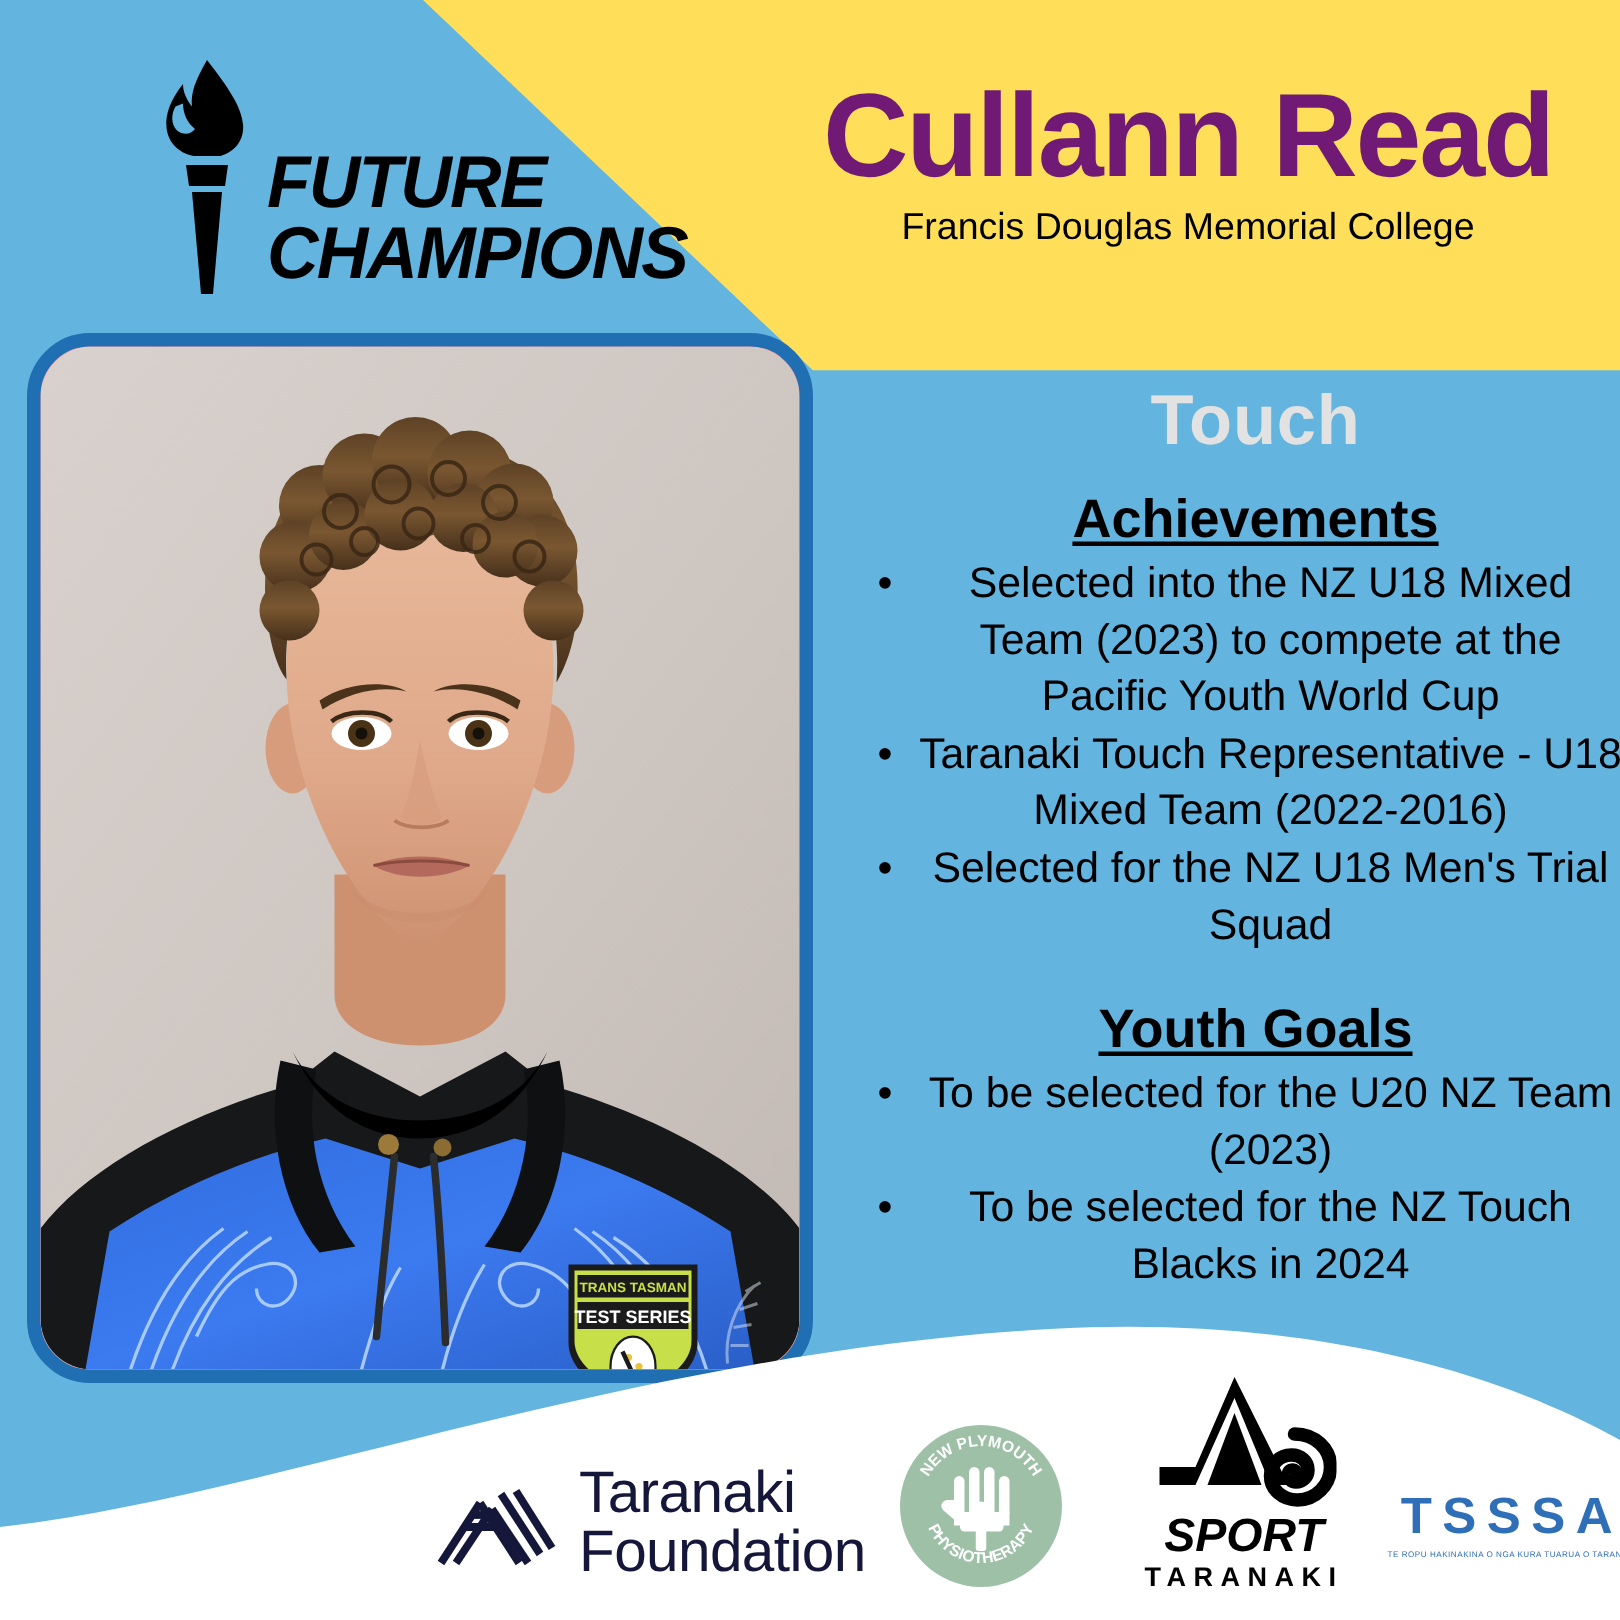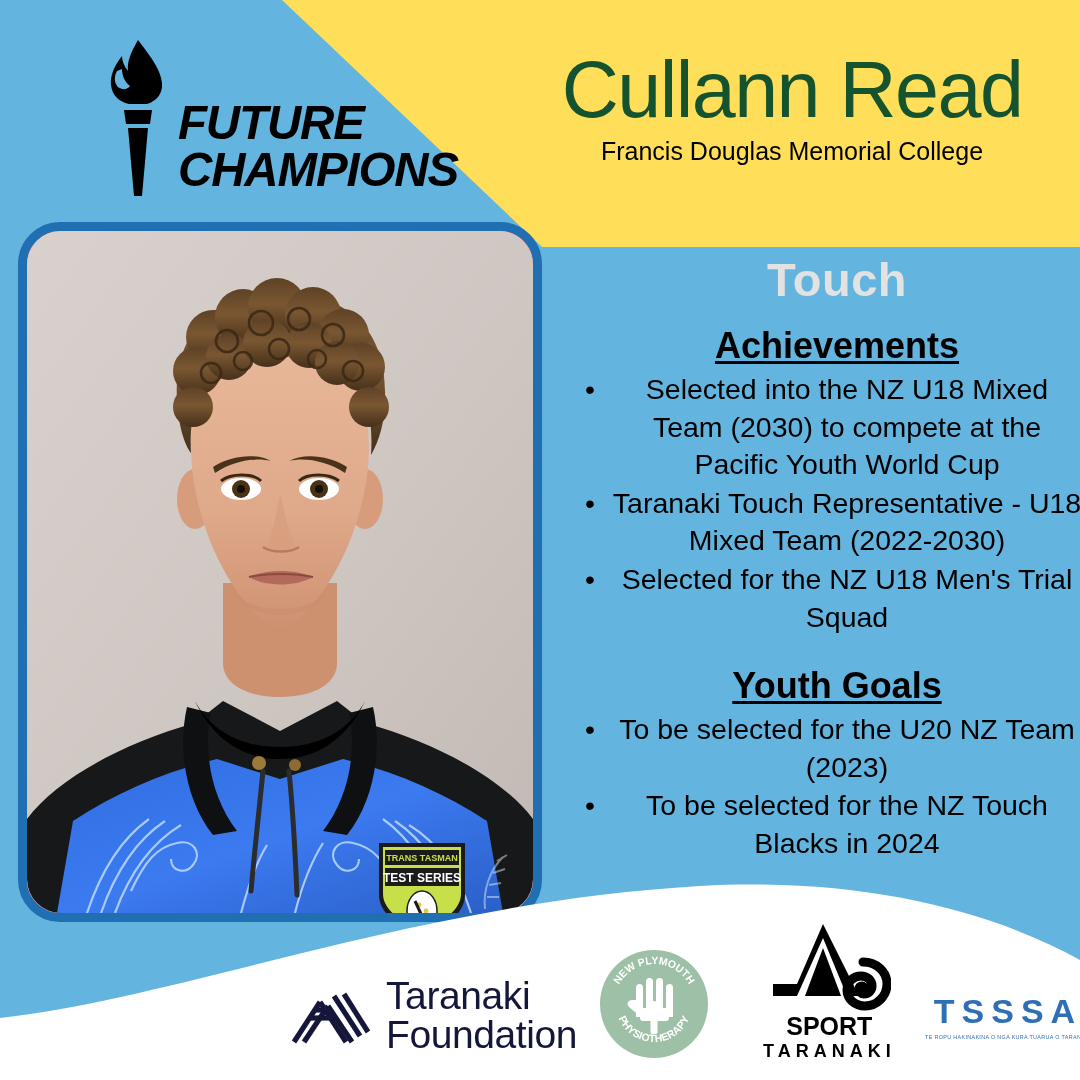--- a/index.html
+++ b/index.html
@@ -58,25 +58,25 @@
   
   .header-text {
     position: absolute;
     left: 512px; top: 52px;
     width: 560px;
     text-align: center;
     z-index: 6;
   }
   .athlete-name {
     font-family: "Liberation Sans", sans-serif;
-    font-weight: 400;
+    font-weight: 700;
     font-size: 79px;
     line-height: 0.96;
     letter-spacing: -1.5px;
-    color: #14532d;
+    color: #701a75;
   }
   .athlete-school {
     margin-top: 10px;
     font-family: "Liberation Sans", sans-serif;
     font-weight: 400;
     font-size: 25px;
     line-height: 1.1;
     color: #000;
   }
 
@@ -184,25 +184,26 @@
   
   .npp-logo { left: 600px; bottom: 22px; }
   .npp-circle { width: 108px; height: 108px; }
 
   
   .st-logo { left: 763px; bottom: 20px; flex-direction: column; align-items: center; }
   .st-mark { width: 124px; height: 96px; }
   .st-name {
     font-family: "Liberation Sans", sans-serif;
     font-weight: 700;
-    font-size: 25px;
+    font-size: 31px;
     line-height: 1.0;
     color: #000;
     letter-spacing: 0px;
     margin-top: -4px;
+    font-style: italic;
   }
   .st-sub {
     font-family: "Liberation Sans", sans-serif;
     font-weight: 700;
     font-size: 18px;
     line-height: 1.0;
     color: #000;
     letter-spacing: 5px;
     margin-top: 3px;
   }
@@ -389,22 +390,22 @@
       </svg>
     </div>
   </div>
 
   <div class="content">
     <div class="sport-title">Touch</div>
 
     <div>
       <div class="section-heading">Achievements</div>
       <ul class="bullets">
-        <li><span class="bullet-dot">•</span><span>Selected into the NZ U18 Mixed Team (2030) to compete at the Pacific Youth World Cup</span></li>
-        <li><span class="bullet-dot">•</span><span>Taranaki Touch Representative - U18 Mixed Team (2022-2030)</span></li>
+        <li><span class="bullet-dot">•</span><span>Selected into the NZ U18 Mixed Team (2023) to compete at the Pacific Youth World Cup</span></li>
+        <li><span class="bullet-dot">•</span><span>Taranaki Touch Representative - U18 Mixed Team (2022-2016)</span></li>
         <li><span class="bullet-dot">•</span><span>Selected for the NZ U18 Men's Trial Squad</span></li>
       </ul>
     </div>
 
     <div class="goals-gap"></div>
 
     <div>
       <div class="section-heading">Youth Goals</div>
       <ul class="bullets">
         <li><span class="bullet-dot">•</span><span>To be selected for the U20 NZ Team (2023)</span></li>

